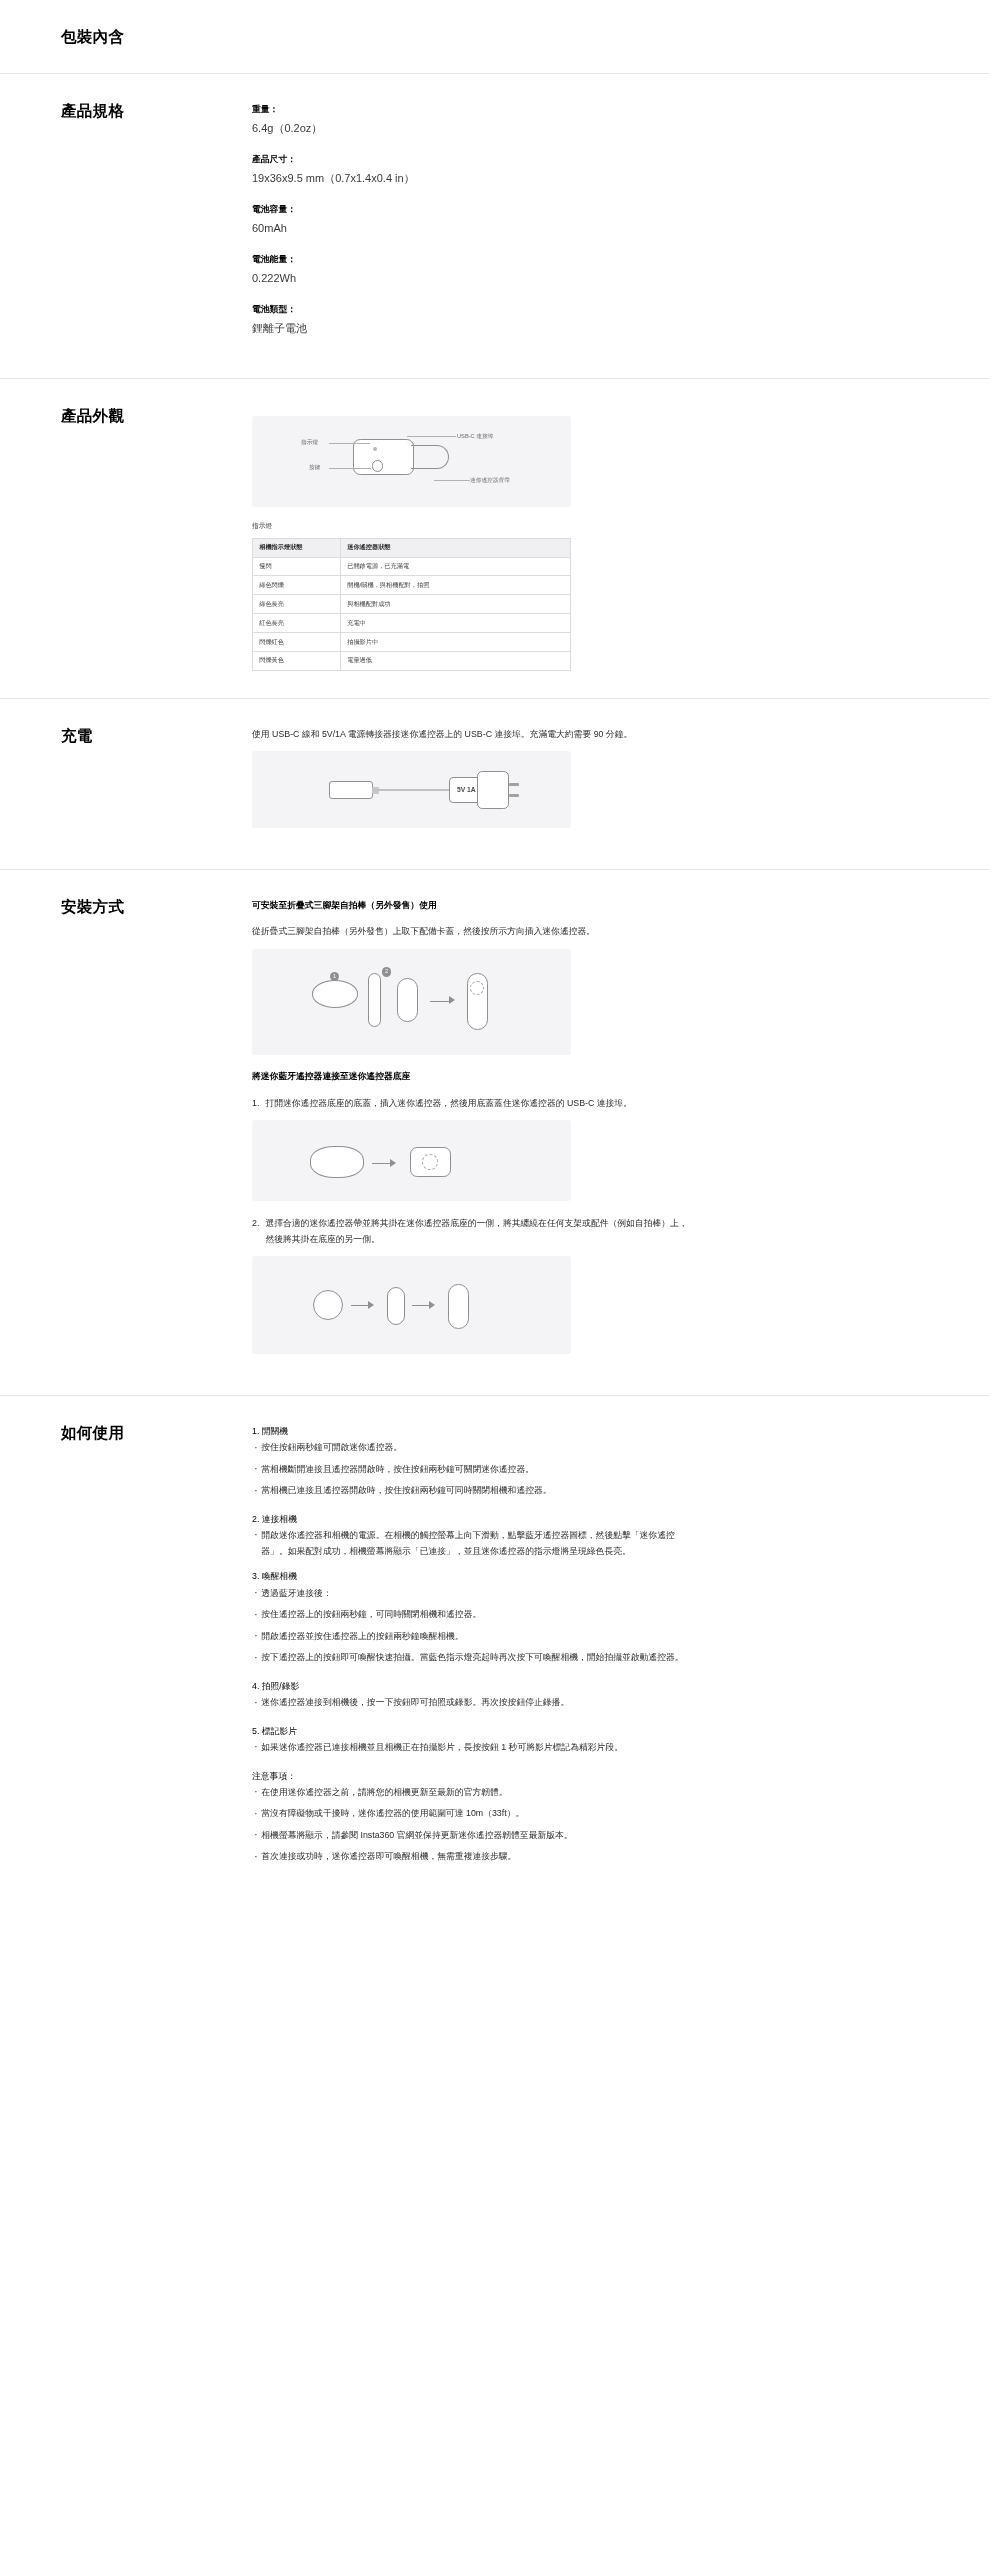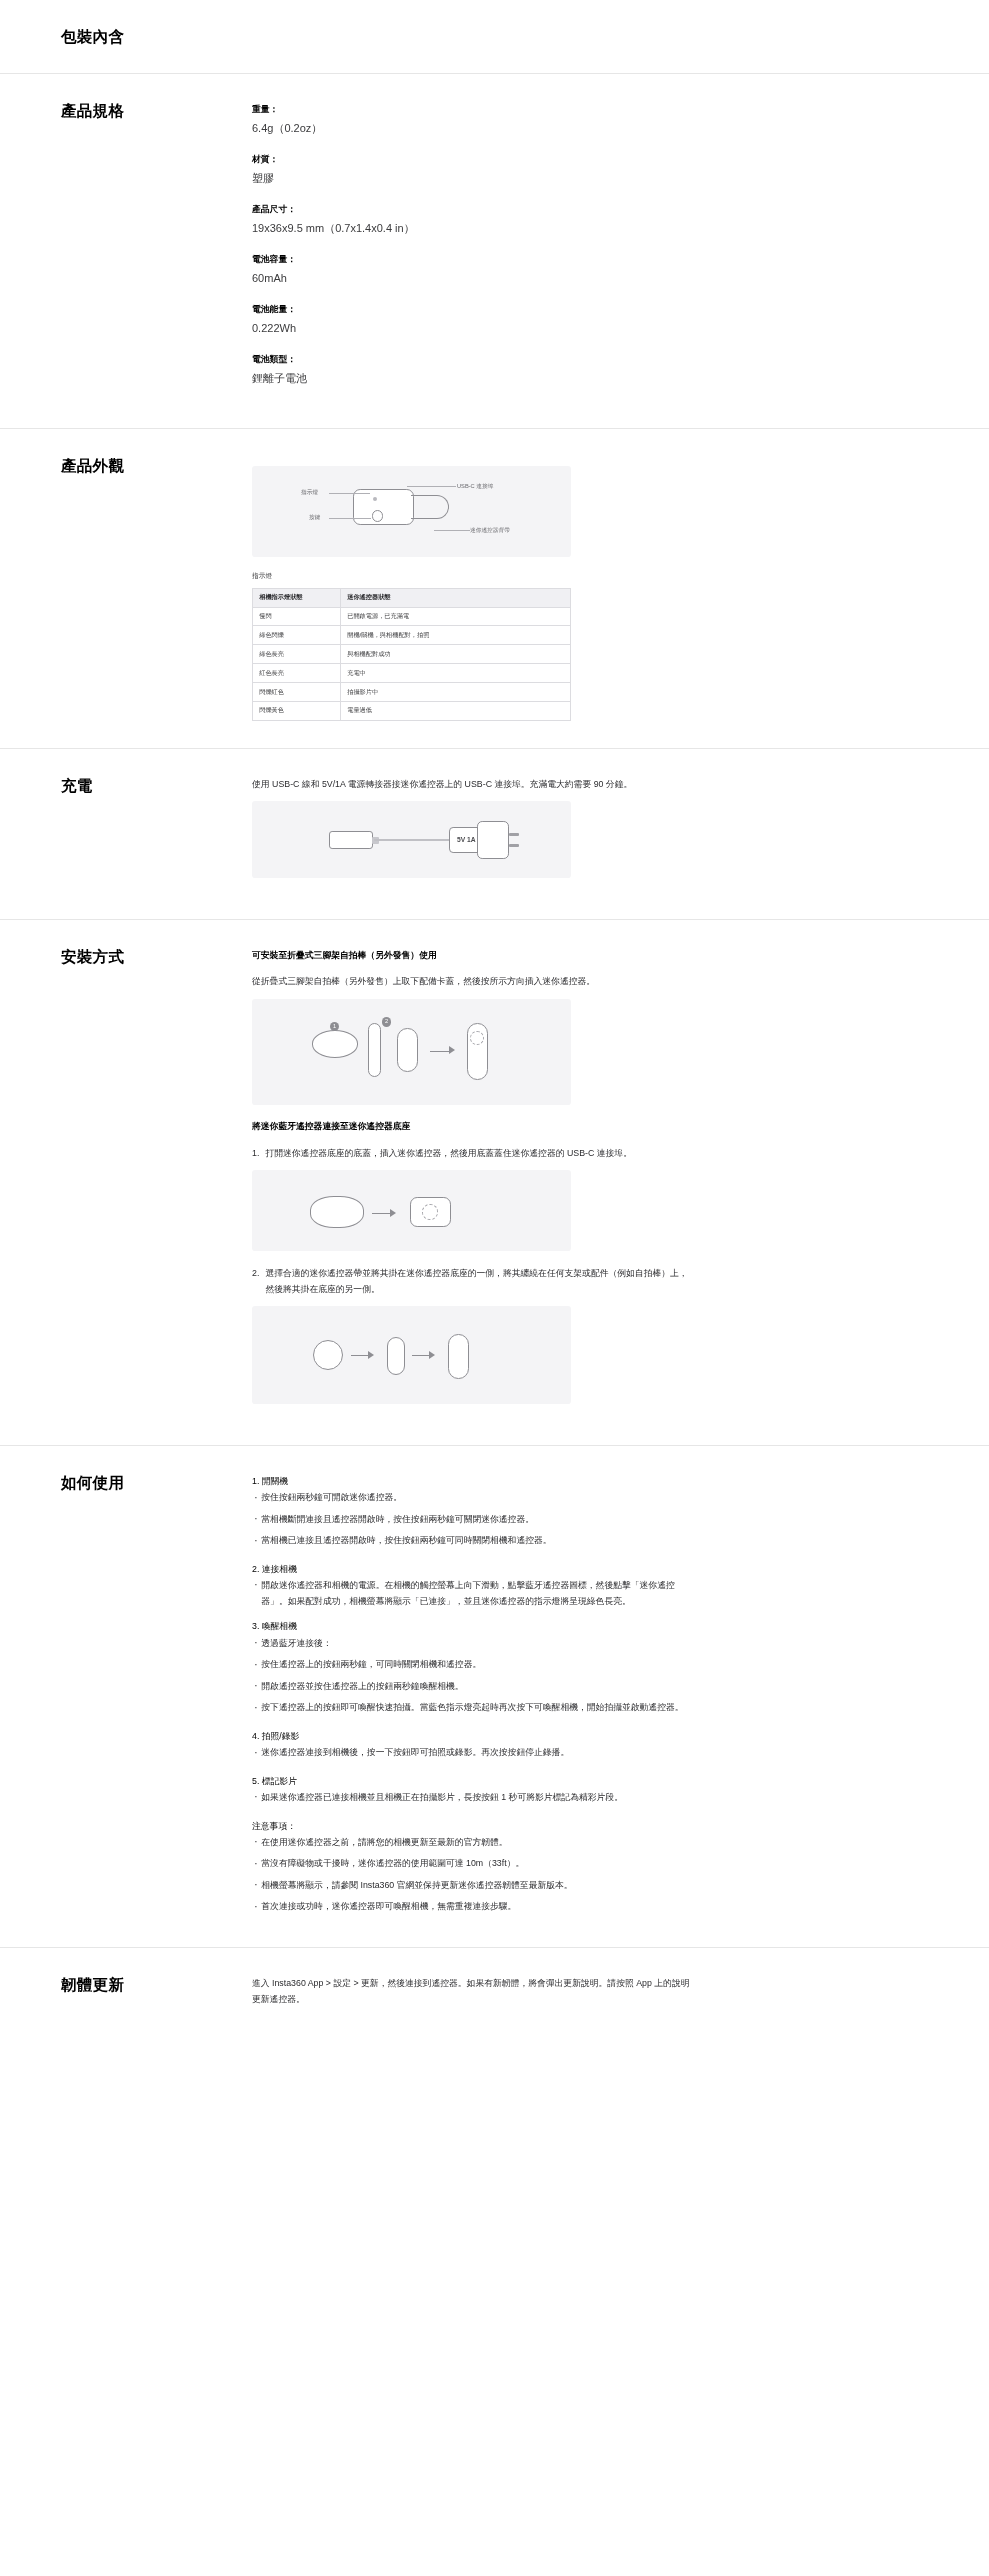--- a/index.html
+++ b/index.html
@@ -224,24 +224,20 @@
   </div>
 
   <div class="section">
     <div class="sec-title">產品規格</div>
     <div class="sec-body">
       <div class="spec-block">
         <div class="spec-label">重量：</div>
         <div class="spec-value">6.4g（0.2oz）</div>
       </div>
       <div class="spec-block">
-        <div class="spec-label">材質：</div>
-        <div class="spec-value">塑膠</div>
-      </div>
-      <div class="spec-block">
         <div class="spec-label">產品尺寸：</div>
         <div class="spec-value">19x36x9.5 mm（0.7x1.4x0.4 in）</div>
       </div>
       <div class="spec-block">
         <div class="spec-label">電池容量：</div>
         <div class="spec-value">60mAh</div>
       </div>
       <div class="spec-block">
         <div class="spec-label">電池能量：</div>
         <div class="spec-value">0.222Wh</div>
@@ -421,21 +417,15 @@
         <div class="step-title">注意事項：</div>
         <div class="bullet">在使用迷你遙控器之前，請將您的相機更新至最新的官方韌體。</div>
         <div class="bullet">當沒有障礙物或干擾時，迷你遙控器的使用範圍可達 10m（33ft）。</div>
         <div class="bullet">相機螢幕將顯示，請參閱 Insta360 官網並保持更新迷你遙控器韌體至最新版本。</div>
         <div class="bullet">首次連接或功時，迷你遙控器即可喚醒相機，無需重複連接步驟。</div>
       </div>
 
     </div>
   </div>
 
-  <div class="section">
-    <div class="sec-title">韌體更新</div>
-    <div class="sec-body">
-      <p>進入 Insta360 App &gt; 設定 &gt; 更新，然後連接到遙控器。如果有新韌體，將會彈出更新說明。請按照 App 上的說明更新遙控器。</p>
-    </div>
-  </div>
 
 </div>
 
 
 </body></html>

